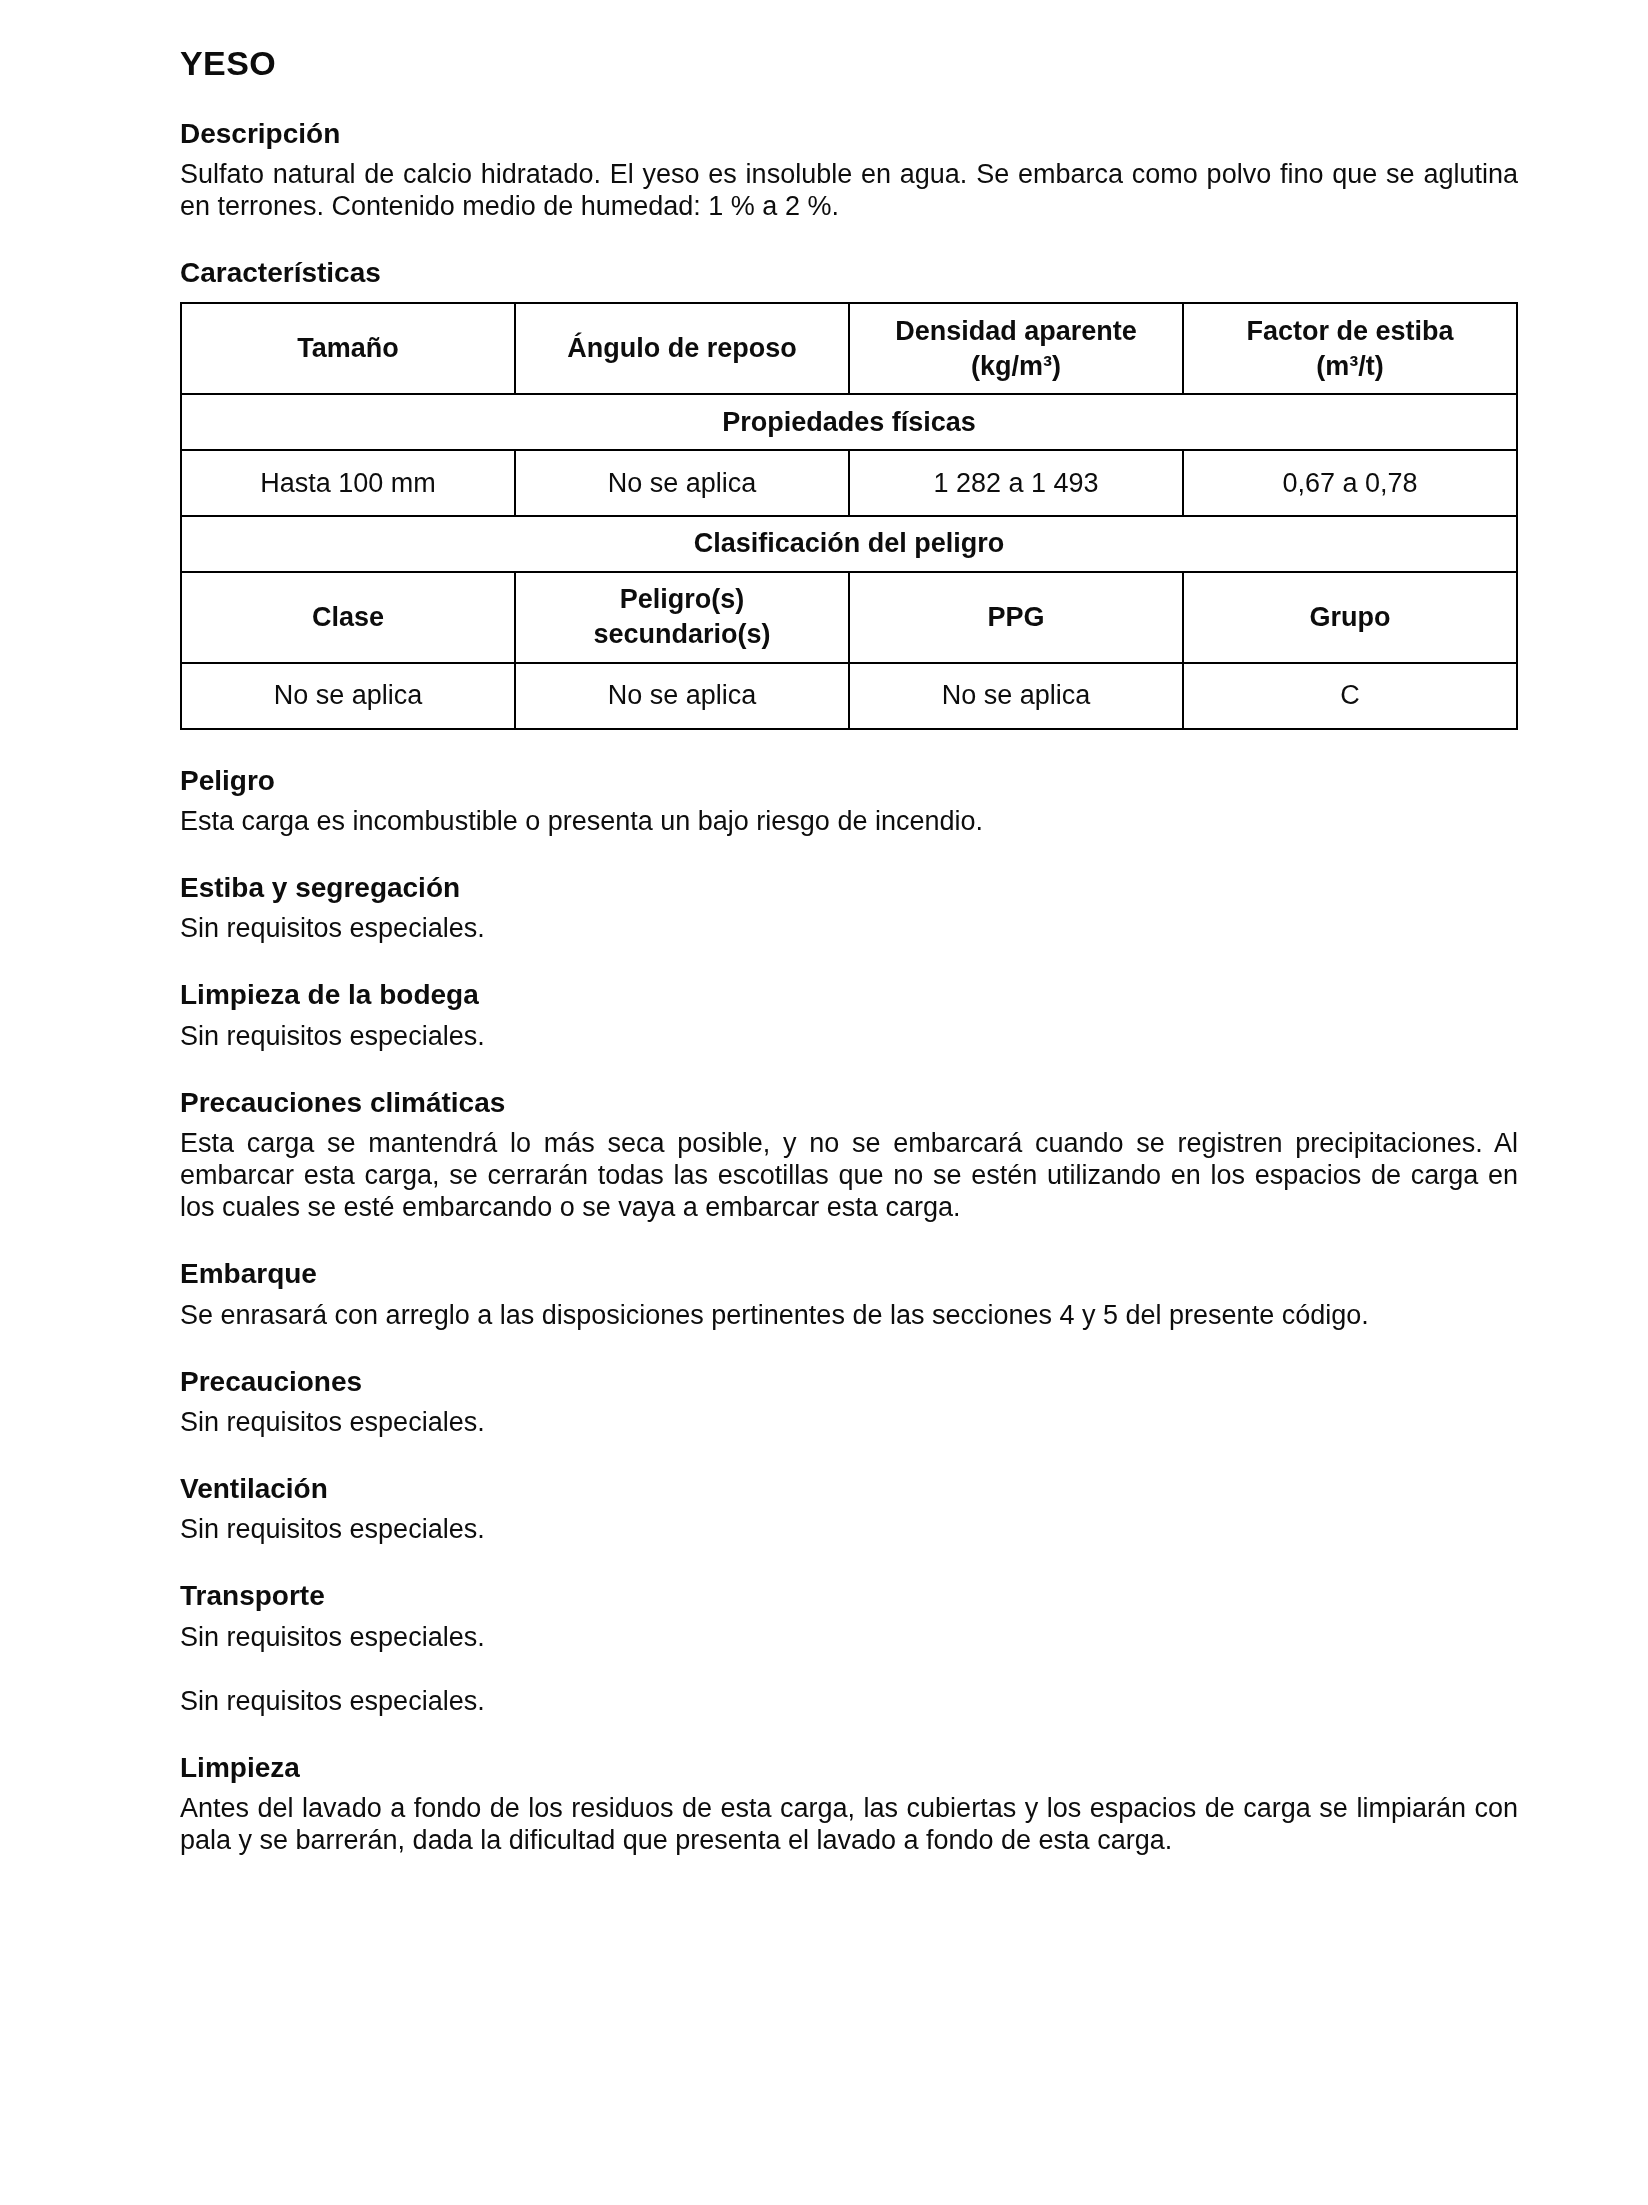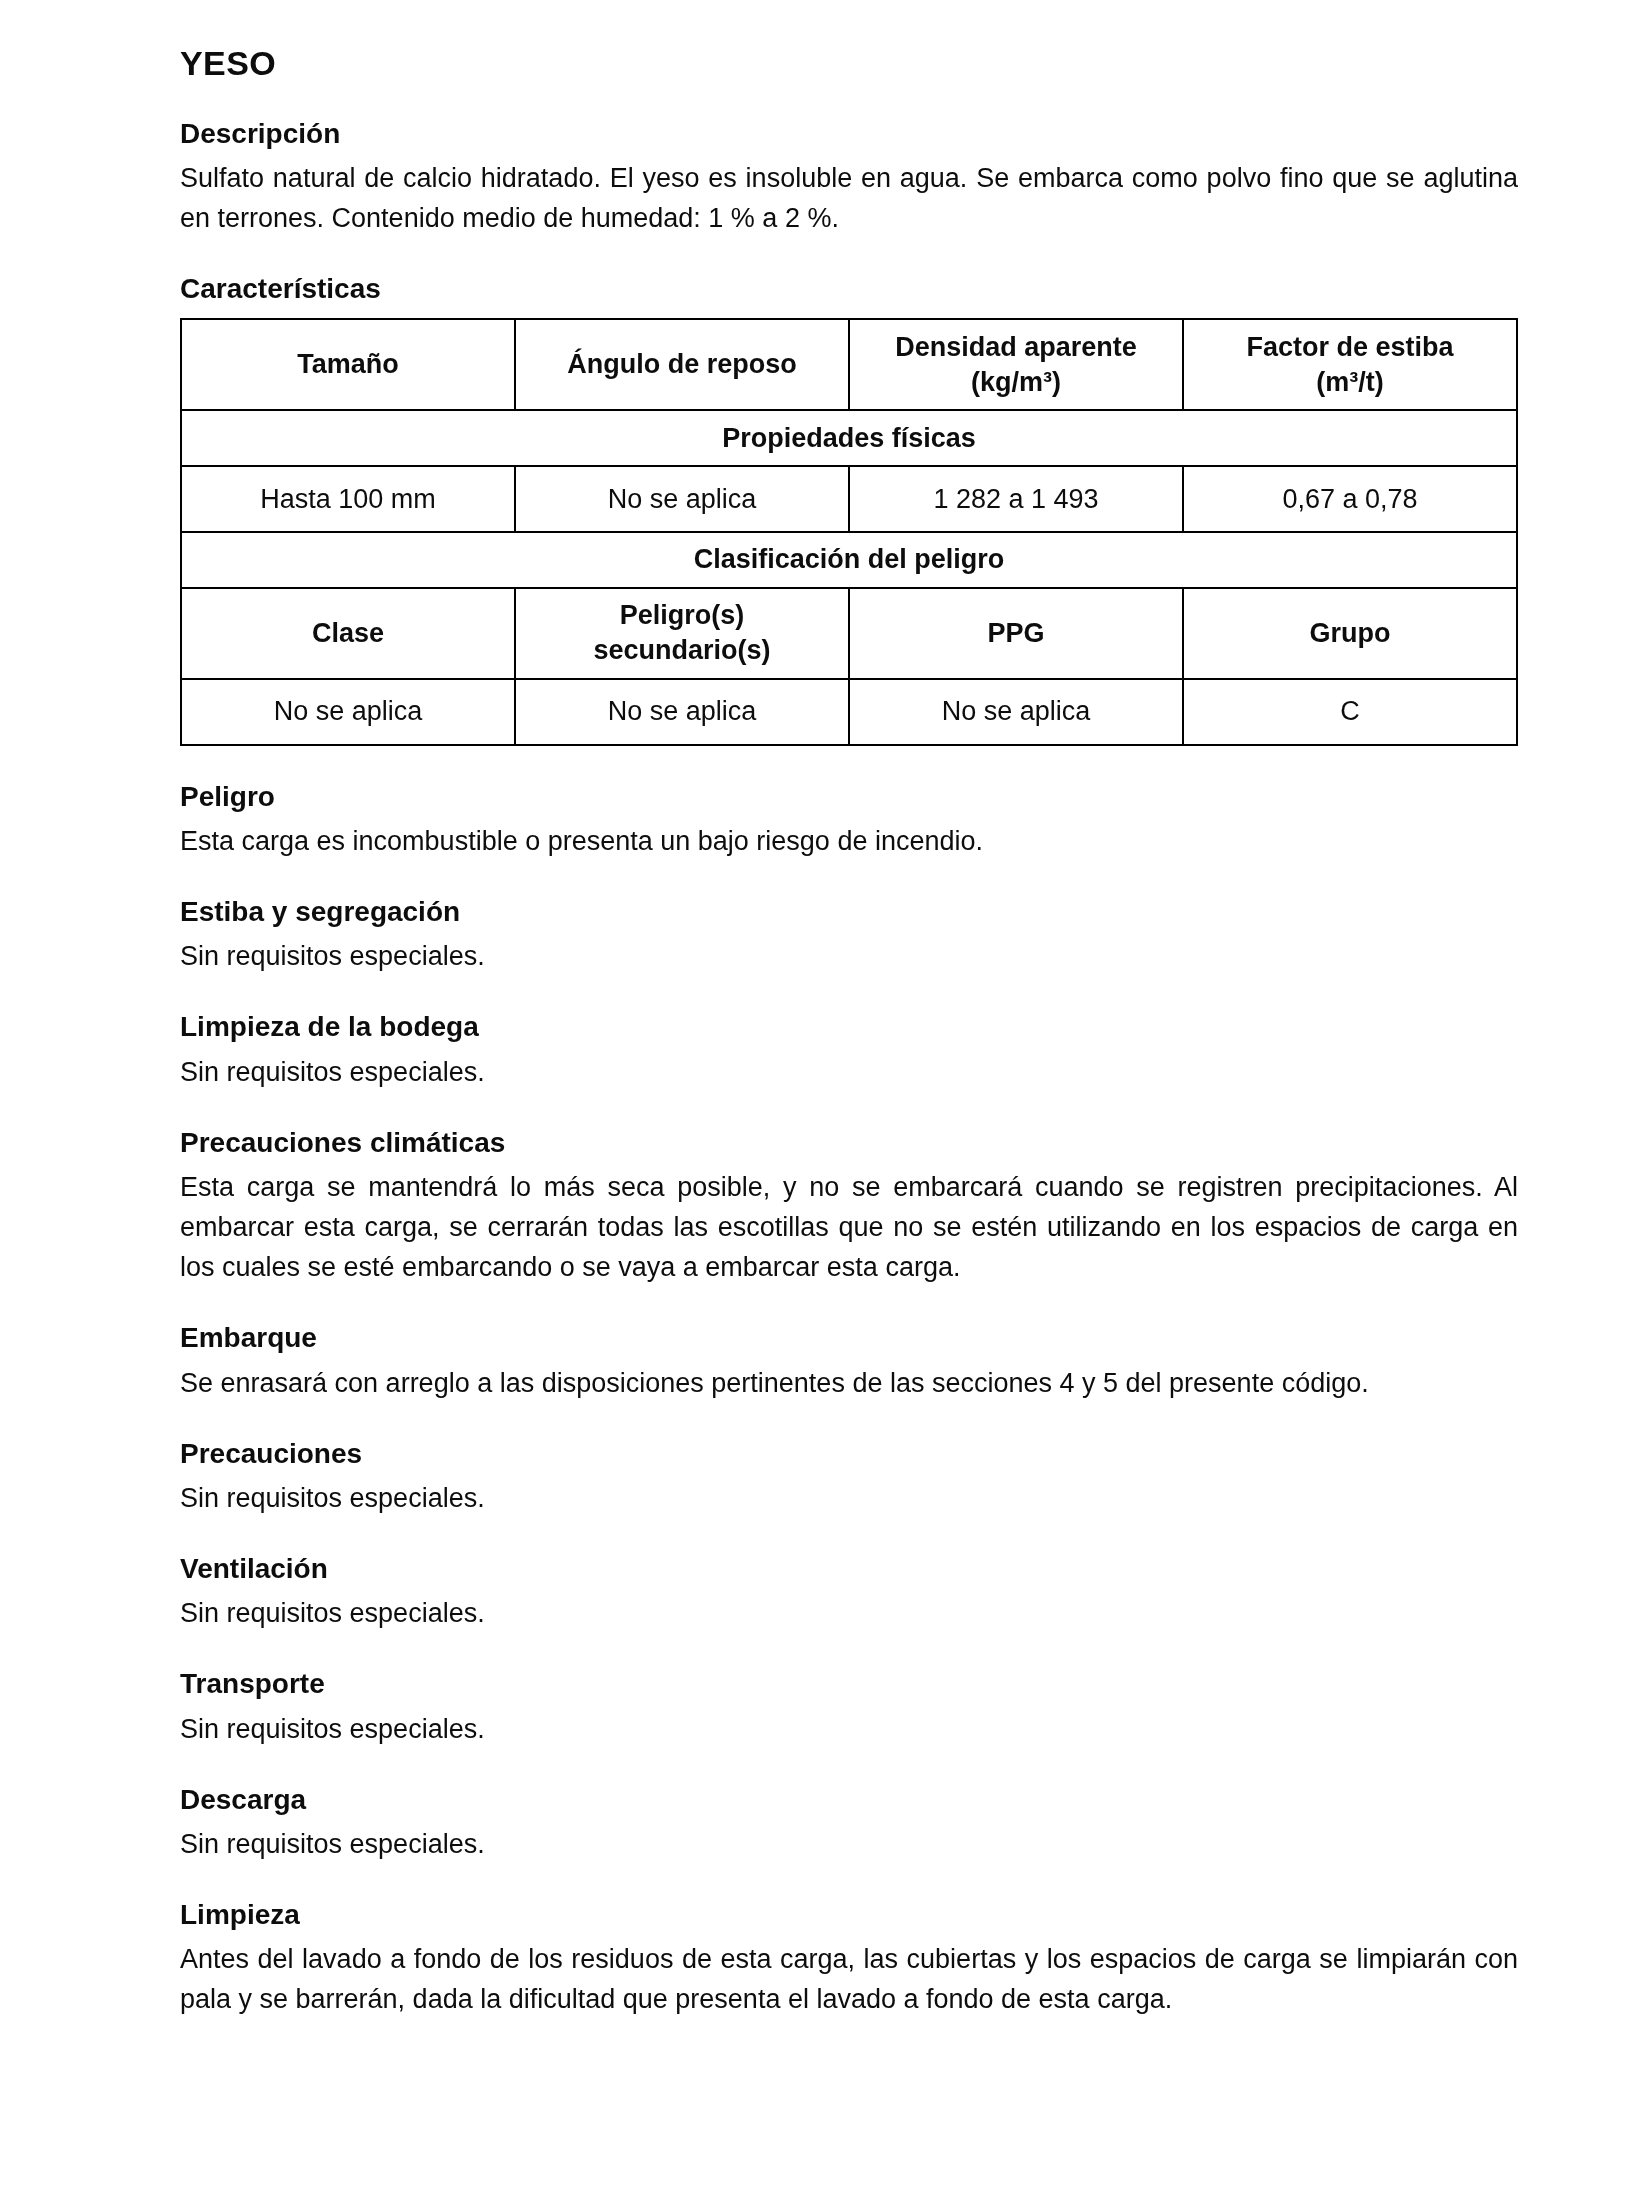--- a/index.html
+++ b/index.html
@@ -23,21 +23,21 @@
   }
   .section { margin-top: 32px; }
   .heading {
     font-size: 28px;
     font-weight: bold;
     margin-bottom: 6.4px;
     line-height: 37px;
   }
   .para {
     font-size: 27px;
-    line-height: 40px;
+    line-height: 32px;
   }
   .justify { text-align: justify; }
   .char-table {
     width: 100%;
     border-collapse: collapse;
     margin-top: 11px;
     table-layout: fixed;
   }
   .char-table td {
     border: 2.4px solid #000;
@@ -150,21 +150,20 @@
     <h2 class="heading">Ventilación</h2>
     <p class="para">Sin requisitos especiales.</p>
   </section>
 
   <section class="section">
     <h2 class="heading">Transporte</h2>
     <p class="para">Sin requisitos especiales.</p>
   </section>
 
   <section class="section">
-    <h2 class="heading">Descarga</h2>
     <p class="para">Sin requisitos especiales.</p>
   </section>
 
   <section class="section">
     <h2 class="heading">Limpieza</h2>
     <p class="para justify">Antes del lavado a fondo de los residuos de esta carga, las cubiertas y los espacios de carga se limpiarán con pala y se barrerán, dada la dificultad que presenta el lavado a fondo de esta carga.</p>
   </section>
 
 </div>
 

